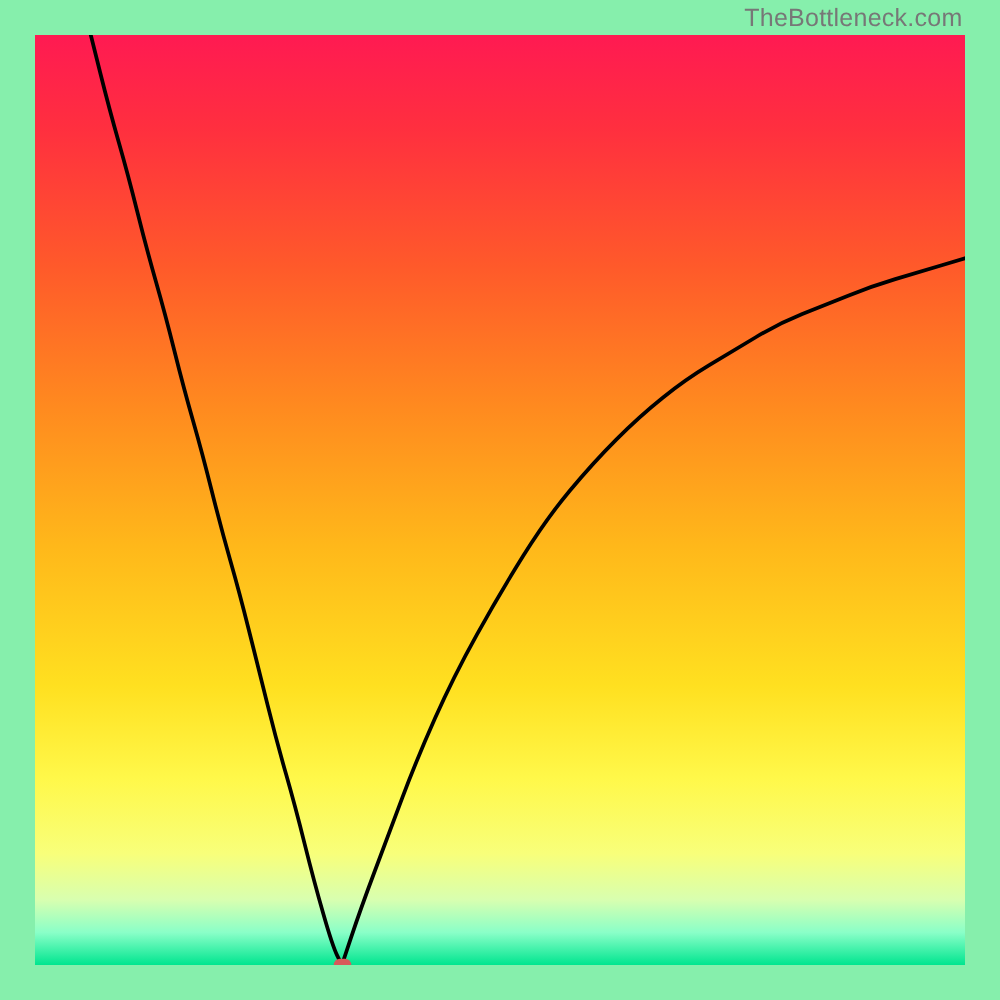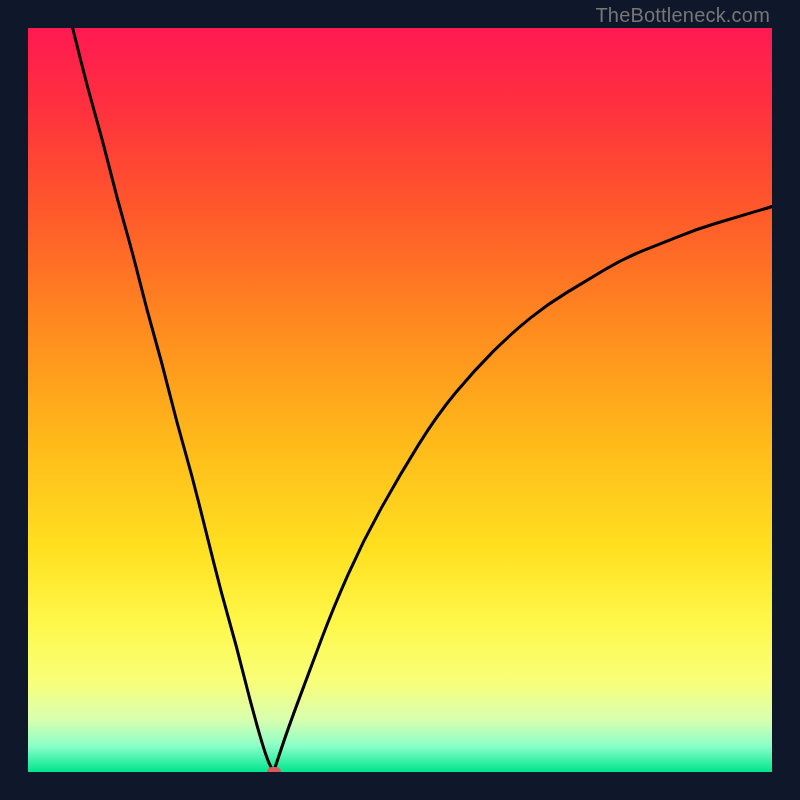--- a/index.html
+++ b/index.html
@@ -7,21 +7,21 @@
     padding: 0;
     width: 800px;
     height: 800px;
     background: #000;
     position: relative;
     font-family: Arial, Helvetica, sans-serif;
   }
   .frame {
     position: absolute;
     inset: 0;
-    background: #0f172a;
+    background: #86efac;
   }
   .plot-area {
     position: absolute;
     left: 28px;
     top: 28px;
     width: 744px;
     height: 744px;
     overflow: hidden;
   }
   .gradient {

